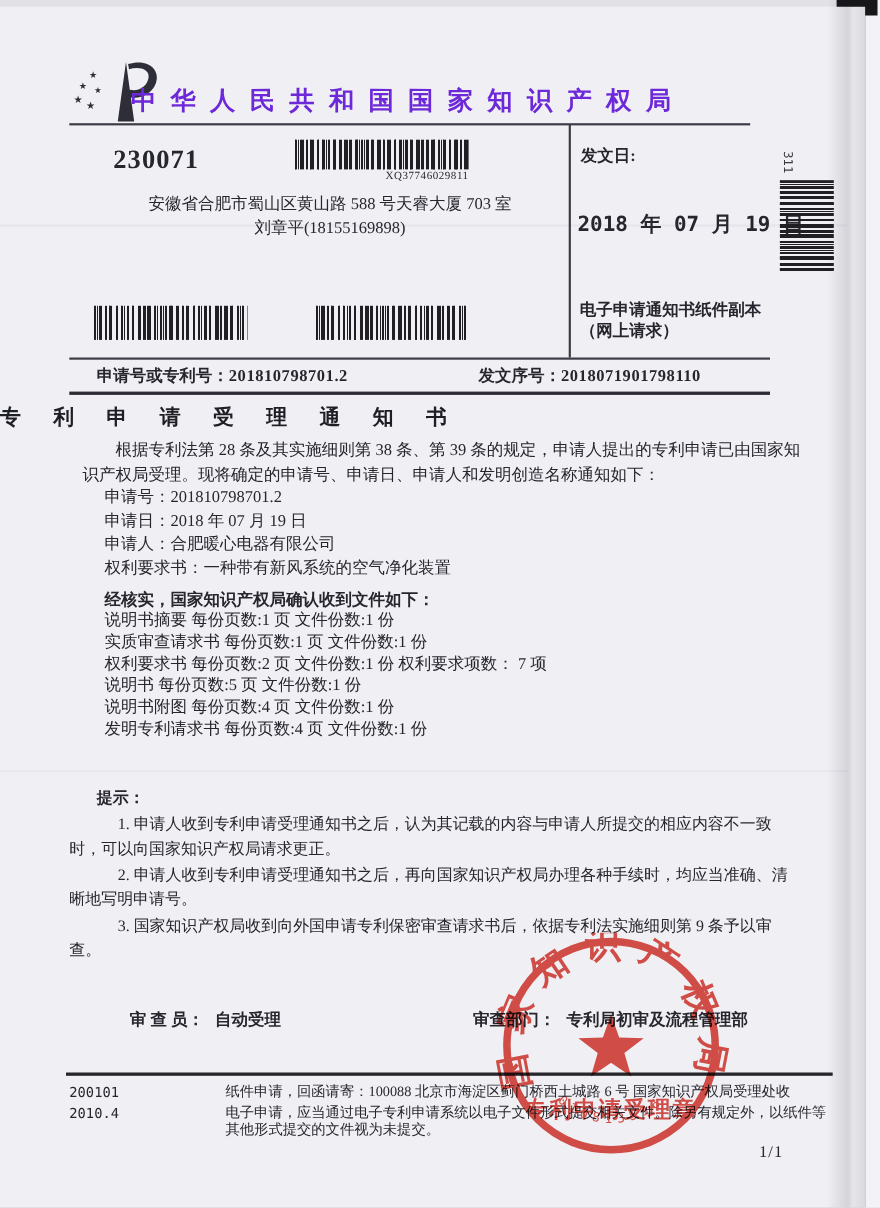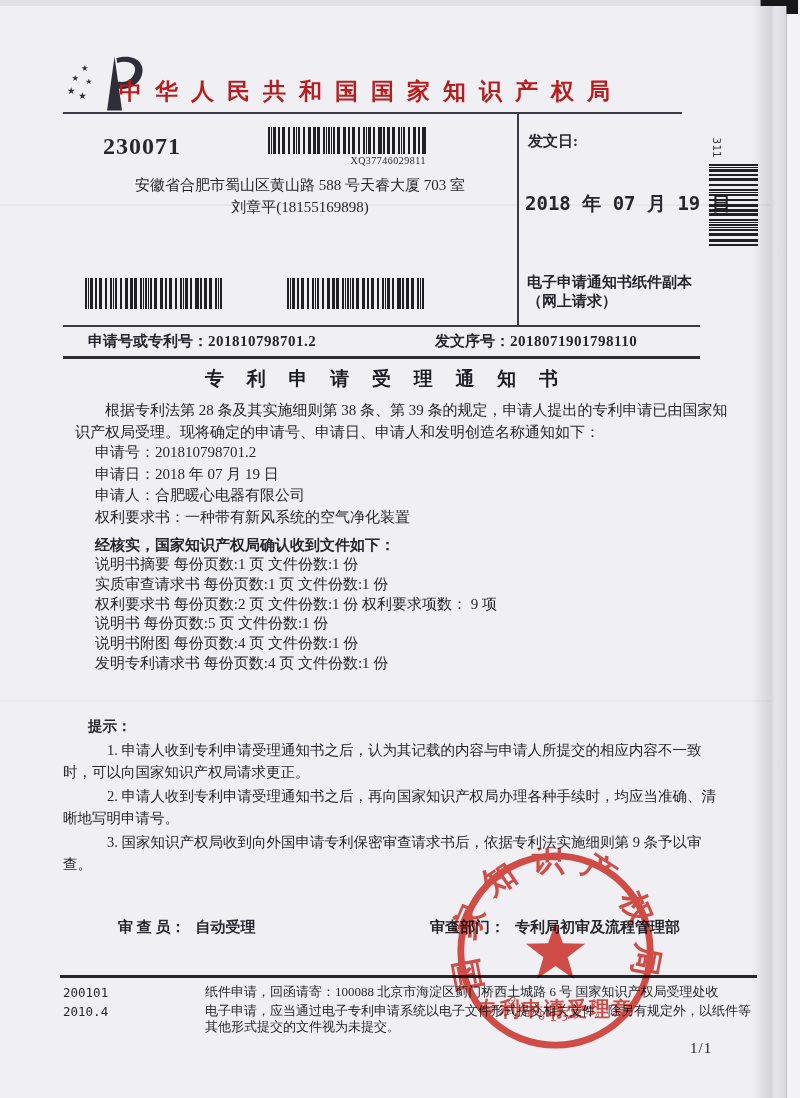--- a/index.html
+++ b/index.html
@@ -18,21 +18,21 @@
   .edge-strip { left:786px; top:0; width:14px; height:1098px; background:#f3f2f6; border-left:1px solid #c2c1c8; }
   .corner-wedge { left:750px; top:0; width:48px; height:16px; background:#17171a;
     clip-path:polygon(22% 0,100% 0,100% 88%,76% 88%,76% 38%,22% 38%); }
   .crease1 { left:0; top:204px; width:770px; height:2px; background:rgba(120,120,140,0.07); }
   .crease2 { left:0; top:700px; width:770px; height:2px; background:rgba(120,120,140,0.06); }
 
   
   .logo { left:66px; top:52px; width:84px; height:76px; }
   .org-title { left:0; top:76px; width:742px; text-align:center;
     font-family:Liberation Sans, sans-serif;
-    font-size:23px; font-weight:700; letter-spacing:13px; color:#b91c1c; white-space:nowrap; }
+    font-size:23px; font-weight:700; letter-spacing:13px; color:#6d28d9; white-space:nowrap; }
   .header-rule { left:63px; top:112px; width:619px; height:2px; background:#3c3c46; }
   .col-divider { left:517px; top:113px; width:2px; height:212px; background:#3c3c46; }
 
   
   .zone-code { left:103px; top:133px; font-size:24px; font-weight:700; letter-spacing:1px; }
   .barcode {
     background-image:
       repeating-linear-gradient(90deg, #1f1f24 0 2px, transparent 2px 5px),
       repeating-linear-gradient(90deg, #1f1f24 0 1px, transparent 1px 7px),
       repeating-linear-gradient(90deg, transparent 0 3px, #1f1f24 3px 4px, transparent 4px 11px);
@@ -51,22 +51,22 @@
   .copy-note { left:527px; top:273px; width:182px; font-size:15px; line-height:19px; font-weight:600; }
 
   
   .rule2 { left:63px; top:325px; width:637px; height:1.5px; background:#3c3c46; }
   .ref-left { left:88px; top:332px; font-size:15px; font-weight:600; }
   .ref-right { left:435px; top:332px; font-size:15px; font-weight:600; }
   .ref-no { font-weight:700; letter-spacing:0.5px; }
   .rule3 { left:63px; top:356px; width:637px; height:2.5px; background:#2c2c34; }
 
   
-  .notice-title { left:0; top:366px; width:772px; text-align:center;
-    font-family:Liberation Serif, serif;
+  .notice-title { left:0; top:366px; width:772px; text-align:left;
+    font-family:Liberation Mono, monospace;
     font-size:19px; font-weight:700; letter-spacing:9px; color:#1e1e26; }
   .intro { left:63px; top:399px; width:654px; font-size:15px; line-height:22px; text-indent:2em;margin-left:12px; }
   .fields { left:95px; top:442px; font-size:15px; }
   .fields div { line-height:21.5px; }
   .received-intro { left:95px; top:536px; font-size:15px; font-weight:600; }
   .docs { left:95px; top:555px; font-size:15px; }
   .docs div { line-height:19.8px; }
 
   
   .tips { left:63px; top:715px; width:658px; font-size:14.5px; }
@@ -151,21 +151,21 @@
     <div><span>申请号：</span><span>201810798701.2</span></div>
     <div><span>申请日：</span><span>2018 年 07 月 19 日</span></div>
     <div><span>申请人：</span><span>合肥暖心电器有限公司</span></div>
     <div><span>权利要求书：</span><span>一种带有新风系统的空气净化装置</span></div>
   </div>
 
   <div class="abs received-intro">经核实，国家知识产权局确认收到文件如下：</div>
   <div class="abs docs">
     <div>说明书摘要 每份页数:1 页  文件份数:1 份</div>
     <div>实质审查请求书 每份页数:1 页  文件份数:1 份</div>
-    <div>权利要求书 每份页数:2 页  文件份数:1 份  权利要求项数：  9 项</div>
+    <div>权利要求书 每份页数:2 页  文件份数:1 份  权利要求项数：  7 项</div>
     <div>说明书 每份页数:5 页  文件份数:1 份</div>
     <div>说明书附图 每份页数:4 页  文件份数:1 份</div>
     <div>发明专利请求书 每份页数:4 页  文件份数:1 份</div>
   </div>
 
   <div class="abs tips">
     <div class="tips-heading">提示：</div>
     <p>1. 申请人收到专利申请受理通知书之后，认为其记载的内容与申请人所提交的相应内容不一致时，可以向国家知识产权局请求更正。</p>
     <p>2. 申请人收到专利申请受理通知书之后，再向国家知识产权局办理各种手续时，均应当准确、清晰地写明申请号。</p>
     <p>3. 国家知识产权局收到向外国申请专利保密审查请求书后，依据专利法实施细则第 9 条予以审查。</p>

